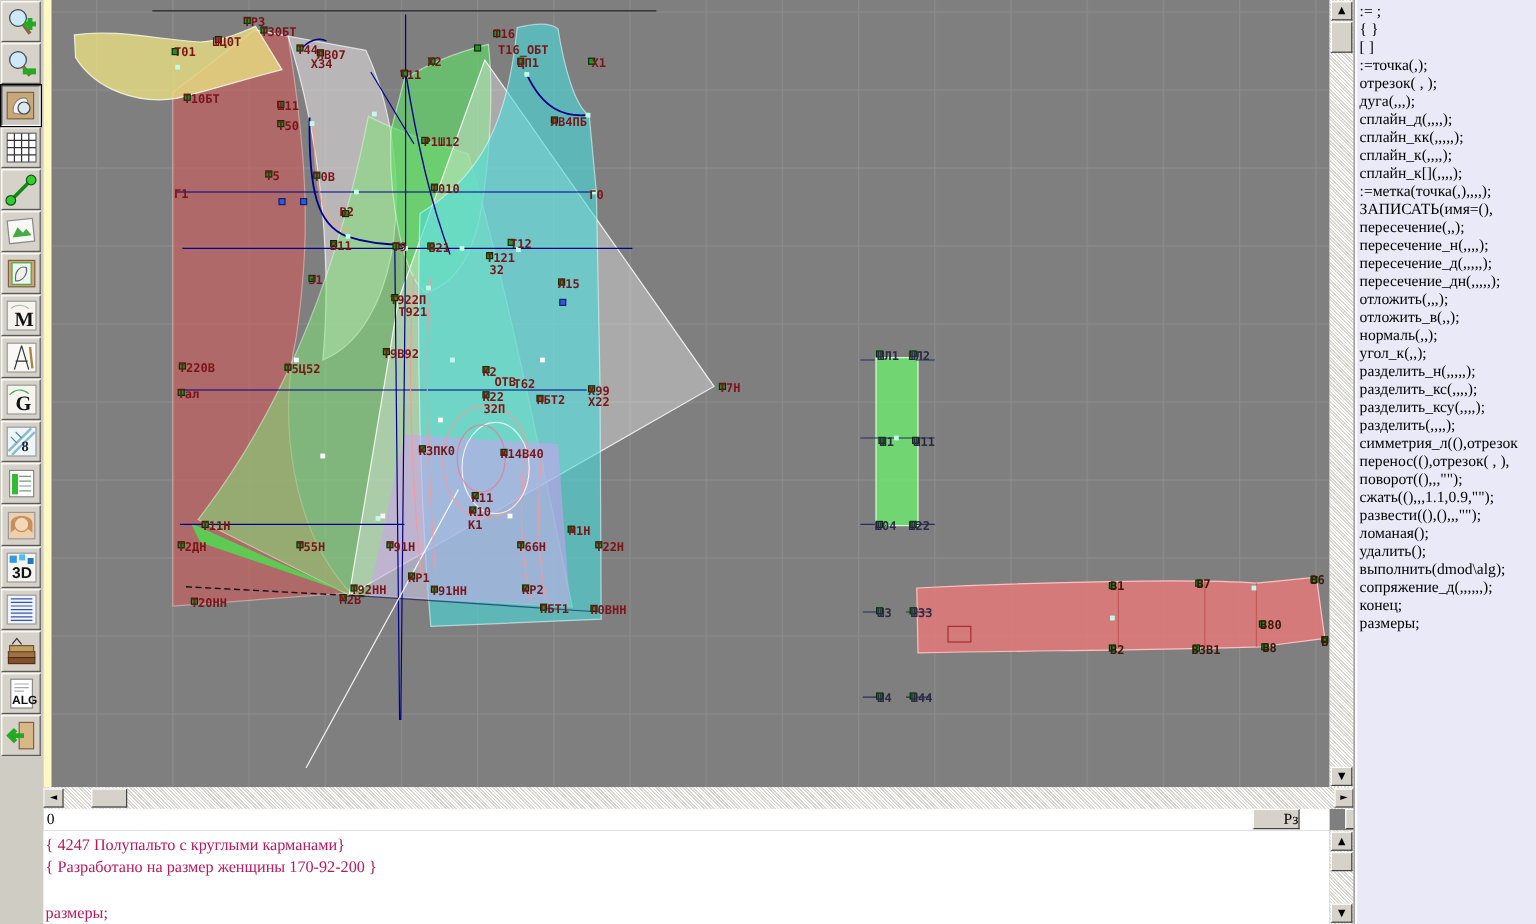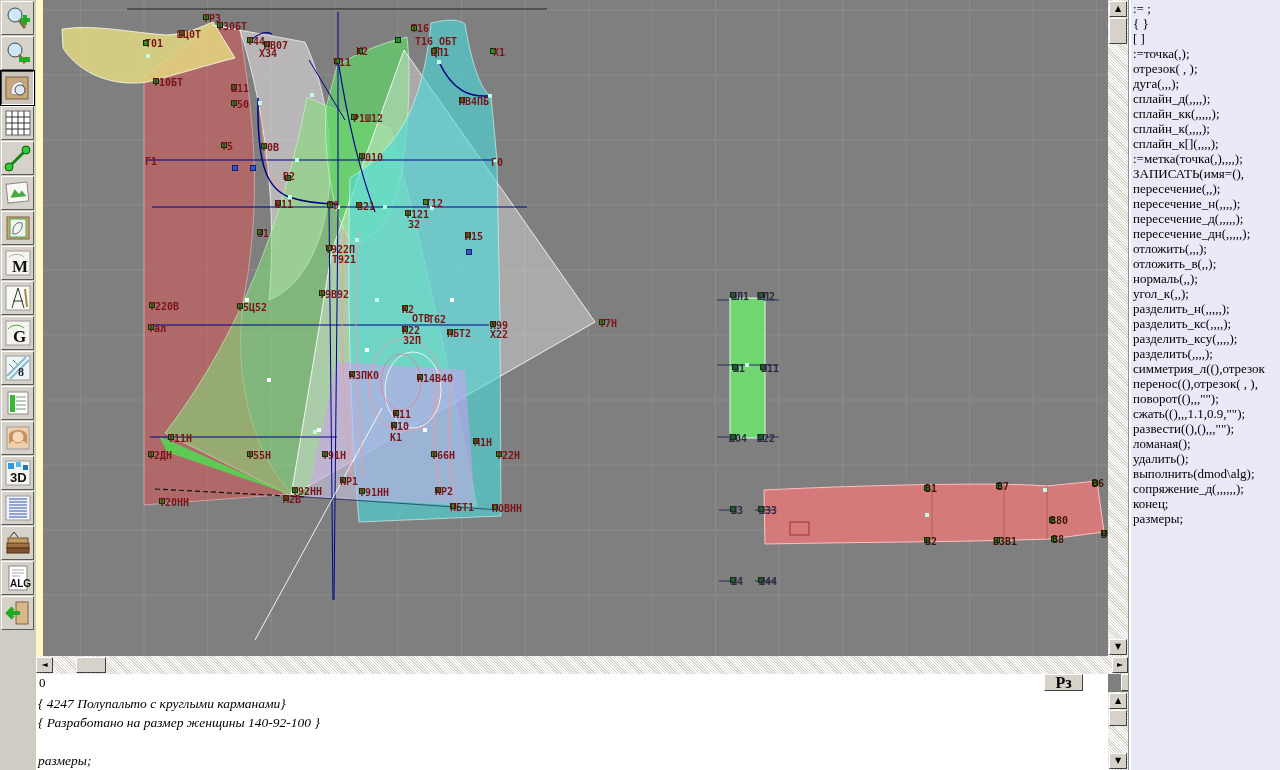--- a/index.html
+++ b/index.html
@@ -58,30 +58,30 @@
   
   #status-row{
     position:absolute;left:36px;top:674px;width:1072px;height:18px;
     background:#ffffff;font-family:"Liberation Serif",serif;font-size:13px;color:#000;
   }
   #offset-label{position:absolute;left:3px;top:1px;}
   .mini-btn{
     position:absolute;top:0;height:17px;width:39px;box-sizing:border-box;
     background:#d6d2ca;border-top:1px solid #fff;border-left:1px solid #fff;
     border-right:1px solid #404040;border-bottom:1px solid #404040;
-    font-family:"Liberation Serif",serif;font-size:16px;text-align:center;line-height:15px;font-weight:bold;
+    font-family:"Liberation Serif",serif;font-size:13px;text-align:right;line-height:15px;
   }
   #btn-rz{left:1008px;}
   #btn-md{left:1085px;}
   
   #editor{
     position:absolute;left:28px;top:692px;width:1080px;height:78px;
-    background:#ffffff;color:#000000;
+    background:#ffffff;color:#be185d;
     font-family:"Liberation Serif",serif;font-size:13.5px;line-height:19px;
-    padding:2px 0 14px 10px;box-sizing:border-box;white-space:pre;overflow:hidden;font-style:italic;
+    padding:2px 0 14px 10px;box-sizing:border-box;white-space:pre;overflow:hidden;
   }
   #left-gutter{position:absolute;left:0;top:648px;width:36px;height:122px;background:#cfccc3;}
   
   #cmd-panel{
     position:absolute;left:1128px;top:0;width:152px;height:770px;
     background:#e9e9f7;box-sizing:border-box;
     border-left:1px solid #8f8f8f;box-shadow:inset 2px 0 0 #ffffff;
     padding:1px 0 0 4px;overflow:hidden;
     font-family:"Liberation Serif",serif;font-size:13px;line-height:15px;color:#000;
     white-space:pre;
@@ -511,21 +511,21 @@
   <div class="sb-thumb" style="left:40px;top:1px;width:30px;height:16px;"></div>
   <div class="sb-btn" style="left:1076px;top:1px;width:16px;height:16px;"><span>►</span></div>
 </div>
 
 <div id="status-row">
   <span id="offset-label">0</span>
   <div id="btn-rz" class="mini-btn">Рз</div>
   <div id="btn-md" class="mini-btn">Мд</div>
 </div>
 
-<div id="editor"><div>{ 4247 Полупальто с круглыми карманами}</div><div>{ Разработано на размер женщины 140-92-100 }</div><div>&nbsp;</div><div>размеры;</div></div>
+<div id="editor"><div>{ 4247 Полупальто с круглыми карманами}</div><div>{ Разработано на размер женщины 170-92-200 }</div><div>&nbsp;</div><div>размеры;</div></div>
 <div id="left-gutter"></div>
 
 <div id="vscroll-editor" class="sb">
   <div class="sb-btn" style="left:1px;top:1px;width:18px;height:16px;"><span>▲</span></div>
   <div class="sb-thumb" style="left:1px;top:18px;width:18px;height:16px;"></div>
   <div class="sb-btn" style="left:1px;top:61px;width:18px;height:16px;"><span>▼</span></div>
 </div>
 
 <div id="cmd-panel"><div class="cmd-line">:= ;</div><div class="cmd-line">{ }</div><div class="cmd-line">[ ]</div><div class="cmd-line">:=точка(,);</div><div class="cmd-line">отрезок( , );</div><div class="cmd-line">дуга(,,,);</div><div class="cmd-line">сплайн_д(,,,,);</div><div class="cmd-line">сплайн_кк(,,,,,);</div><div class="cmd-line">сплайн_к(,,,,);</div><div class="cmd-line">сплайн_к[](,,,,);</div><div class="cmd-line">:=метка(точка(,),,,,);</div><div class="cmd-line">ЗАПИСАТЬ(имя=(),</div><div class="cmd-line">пересечение(,,);</div><div class="cmd-line">пересечение_н(,,,,);</div><div class="cmd-line">пересечение_д(,,,,,);</div><div class="cmd-line">пересечение_дн(,,,,,);</div><div class="cmd-line">отложить(,,,);</div><div class="cmd-line">отложить_в(,,);</div><div class="cmd-line">нормаль(,,);</div><div class="cmd-line">угол_к(,,);</div><div class="cmd-line">разделить_н(,,,,,);</div><div class="cmd-line">разделить_кс(,,,,);</div><div class="cmd-line">разделить_ксу(,,,,);</div><div class="cmd-line">разделить(,,,,);</div><div class="cmd-line">симметрия_л((),отрезок</div><div class="cmd-line">перенос((),отрезок( , ),</div><div class="cmd-line">поворот((),,,"");</div><div class="cmd-line">сжать((),,,1.1,0.9,"");</div><div class="cmd-line">развести((),(),,,"");</div><div class="cmd-line">ломаная();</div><div class="cmd-line">удалить();</div><div class="cmd-line">выполнить(dmod\alg);</div><div class="cmd-line">сопряжение_д(,,,,,,);</div><div class="cmd-line">конец;</div><div class="cmd-line">размеры;</div></div>
 

